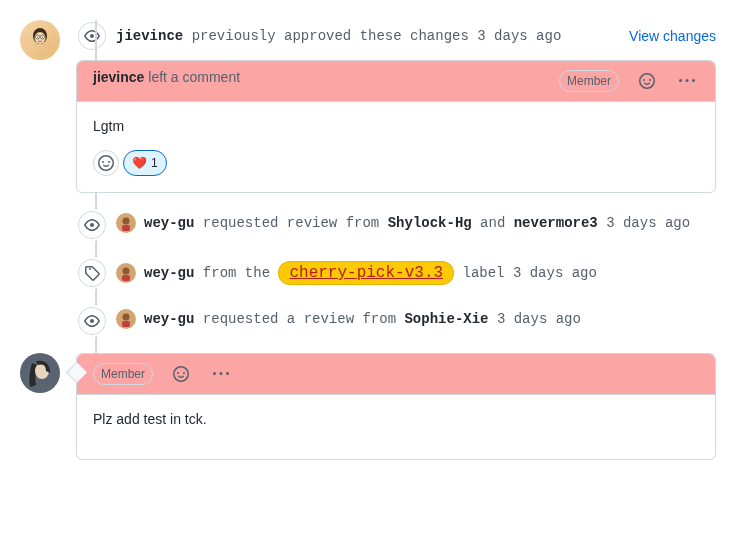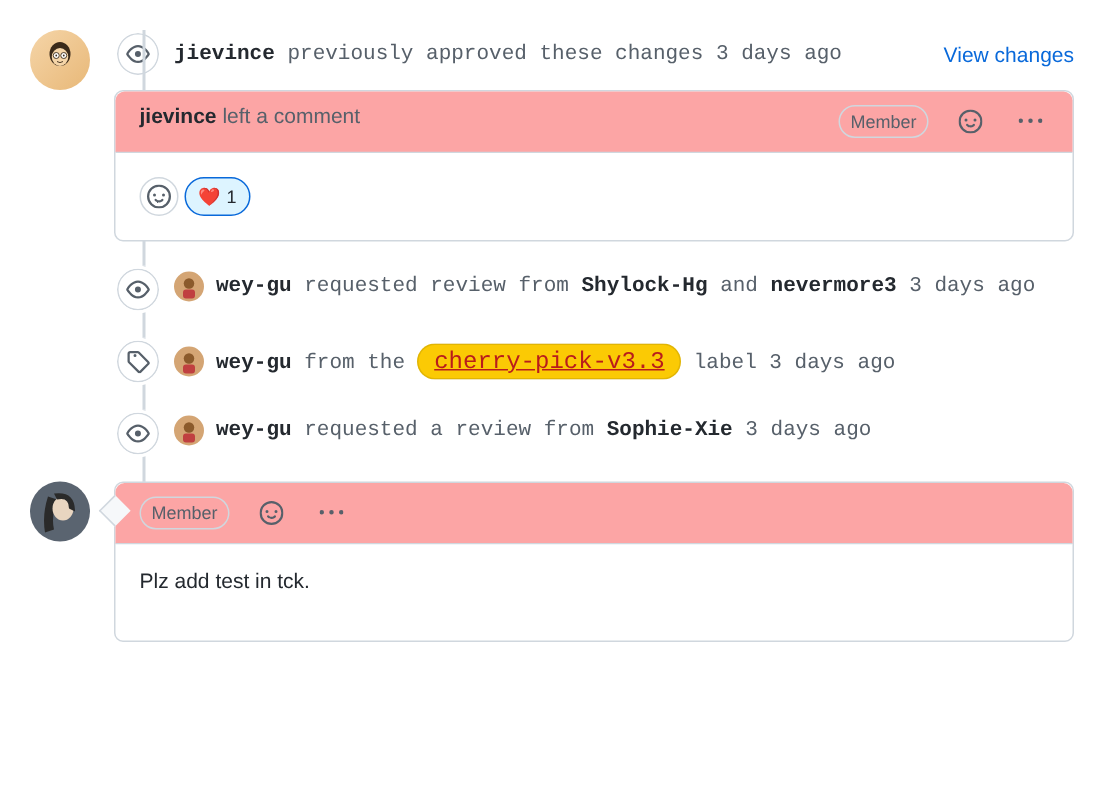--- a/index.html
+++ b/index.html
@@ -206,20 +206,21 @@
                 </svg>
             </button>
             <button class="icon-btn">
               <svg width="16" height="16" viewBox="0 0 16 16" fill="currentColor">
                   <path d="M8 9a1.5 1.5 0 1 0 0-3 1.5 1.5 0 0 0 0 3ZM1.5 9a1.5 1.5 0 1 0 0-3 1.5 1.5 0 0 0 0 3Zm13 0a1.5 1.5 0 1 0 0-3 1.5 1.5 0 0 0 0 3Z"></path>
                 </svg>
             </button>
           </div>
         </div>
         <div class="comment-body">
+          <p>Lgtm</p>
           <div class="reactions">
             <button class="reaction-add">
               <svg width="16" height="16" viewBox="0 0 16 16" fill="currentColor">
                   <path d="M8 0a8 8 0 1 1 0 16A8 8 0 0 1 8 0ZM1.5 8a6.5 6.5 0 1 0 13 0 6.5 6.5 0 0 0-13 0Zm3.82 1.636a.75.75 0 0 1 1.038.175l.007.009c.103.118.22.222.35.31.264.178.683.37 1.285.37.602 0 1.02-.192 1.285-.371.13-.088.247-.192.35-.31l.007-.008a.75.75 0 0 1 1.222.87l-.022-.015c.02.013.021.015.021.015v.001l-.001.002-.002.003-.005.007-.014.019a2.066 2.066 0 0 1-.184.213c-.16.166-.338.316-.53.445-.63.418-1.37.638-2.127.629-.946 0-1.652-.308-2.126-.63a3.331 3.331 0 0 1-.715-.657l-.014-.02-.005-.006-.002-.003v-.002h-.001l.613-.432-.614.43a.75.75 0 0 1 .183-1.044ZM12 7a1 1 0 1 1-2 0 1 1 0 0 1 2 0ZM5 8a1 1 0 1 1 0-2 1 1 0 0 1 0 2Z"></path>
                 </svg>
             </button>
             <button class="reaction-pill">
               <span>❤️</span>
               <span>1</span>
             </button>

